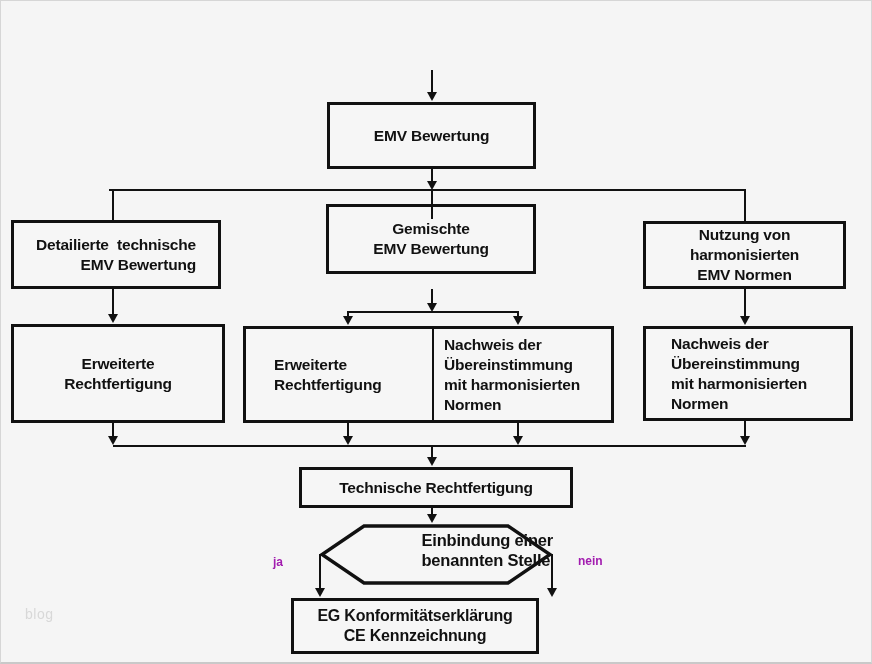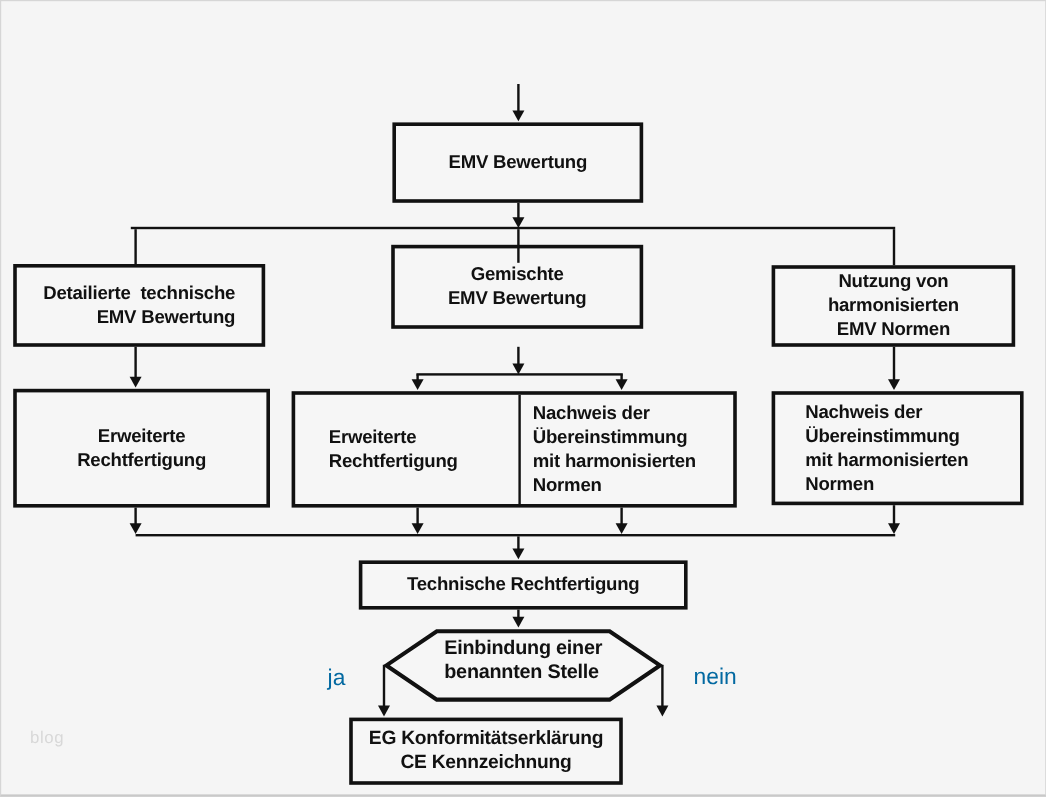--- a/index.html
+++ b/index.html
@@ -44,29 +44,29 @@
   .line { position:absolute; background:#111; }
   .arr {
     position:absolute;
     width:0; height:0;
     border-left:5px solid transparent;
     border-right:5px solid transparent;
     border-top:9px solid #111;
   }
   .branch-label {
     position:absolute;
-    font-weight:normal;
-    font-size:19px;
-    color:#0369a1;
+    font-weight:bold;
+    font-size:12px;
+    color:#a21caf;
   }
   #hexagon-wrap { position:absolute; left:318px; top:523px; width:234px; height:61px; }
   #hexagon-wrap svg { display:block; }
   #hexagon-label {
     position:absolute; left:0; top:0; width:234px; height:52px;
-    display:flex; align-items:center; justify-content:center;
+    display:flex; align-items:center; justify-content:flex-end;
   }
   #watermark {
     position:absolute;
     left:24px; top:605px;
     font-size:14px;
     color:#d8d8d8;
     letter-spacing:0.5px;
   }
 </style>
 </head>
@@ -130,21 +130,21 @@
     </svg>
     <div id="hexagon-label">
       <span class="node-label" style="font-size:16.5px;">Einbindung einer
 benannten Stelle</span>
     </div>
   </div>
 
   <span class="branch-label" style="left:272px; top:554px;">ja</span>
   <span class="branch-label" style="left:577px; top:553px;">nein</span>
 
-  <div class="node" style="left:290px; top:597px; width:228px; height:56px;">
+  <div class="node" style="left:290px; top:597px; width:248px; height:56px;">
     <span class="node-label" style="font-size:16px;">EG Konformitätserklärung
 CE Kennzeichnung</span>
   </div>
 
   <div class="line" style="left:430px; top:69px;  width:2px; height:23px;"></div>
   <div class="line" style="left:430px; top:168px; width:2px; height:13px;"></div>
   <div class="line" style="left:108px; top:188px; width:637px; height:2px;"></div>
   <div class="line" style="left:111px; top:190px; width:2px; height:29px;"></div>
   <div class="line" style="left:430px; top:190px; width:2px; height:28px;"></div>
   <div class="line" style="left:743px; top:190px; width:2px; height:30px;"></div>

